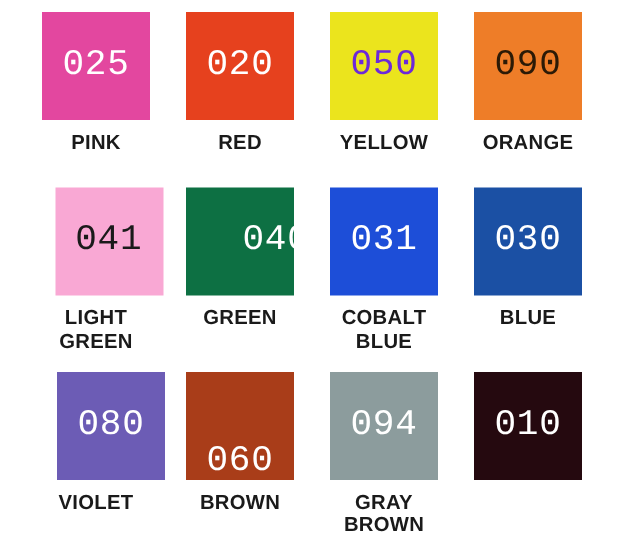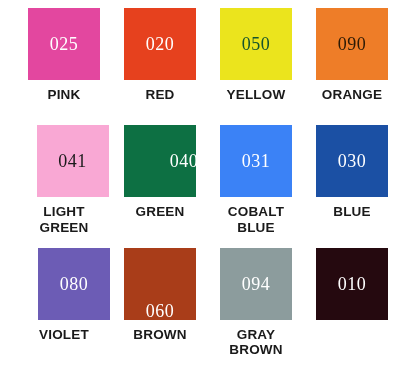--- a/index.html
+++ b/index.html
@@ -45,25 +45,25 @@
   .swatch-chip {
     width: 72px;
     height: 72px;
     display: flex;
     align-items: center;
     justify-content: center;
     position: relative;
   }
 
   .swatch-code {
-    font-size: 18px;
+    font-size: 24px;
     font-weight: 400;
     letter-spacing: 0.5px;
     line-height: 1;
-    font-family: Liberation Serif, serif;
+    font-family: Liberation Mono, monospace;
   }
 
   .swatch-name {
     margin-top: 7px;
     font-size: 13.5px;
     font-weight: 700;
     color: #1a1a1a;
     text-align: center;
     line-height: 1.12;
     letter-spacing: 0.2px;
@@ -85,21 +85,21 @@
       <div class="swatch-name">PINK</div>
     </div>
     <div class="swatch-cell">
       <div class="swatch-chip" style="background:#e6411e;text-align:right;">
         <span class="swatch-code" style="color: rgb(255, 255, 255);">020</span>
       </div>
       <div class="swatch-name">RED</div>
     </div>
     <div class="swatch-cell">
       <div class="swatch-chip" style="background:#ebe41d;">
-        <span class="swatch-code" style="color: #14532d;">050</span>
+        <span class="swatch-code" style="color: #6d28d9;">050</span>
       </div>
       <div class="swatch-name">YELLOW</div>
     </div>
     <div class="swatch-cell">
       <div class="swatch-chip" style="background:#ee7d28;">
         <span class="swatch-code" style="color: rgb(43, 26, 6);">090</span>
       </div>
       <div class="swatch-name">ORANGE</div>
     </div>
   </div>
@@ -112,21 +112,21 @@
       <div class="swatch-name">LIGHT
 GREEN</div>
     </div>
     <div class="swatch-cell">
       <div class="swatch-chip" style="background:#0d7043;">
         <span class="swatch-code" style="color: rgb(255, 255, 255); margin-left: 48px;">040</span>
       </div>
       <div class="swatch-name">GREEN</div>
     </div>
     <div class="swatch-cell">
-      <div class="swatch-chip" style="background:#3b82f6;">
+      <div class="swatch-chip" style="background:#1d4ed8;">
         <span class="swatch-code" style="color: rgb(255, 255, 255);">031</span>
       </div>
       <div class="swatch-name">COBALT
 BLUE</div>
     </div>
     <div class="swatch-cell">
       <div class="swatch-chip" style="background:#1b50a4;">
         <span class="swatch-code" style="color: rgb(255, 255, 255);">030</span>
       </div>
       <div class="swatch-name">BLUE</div>

